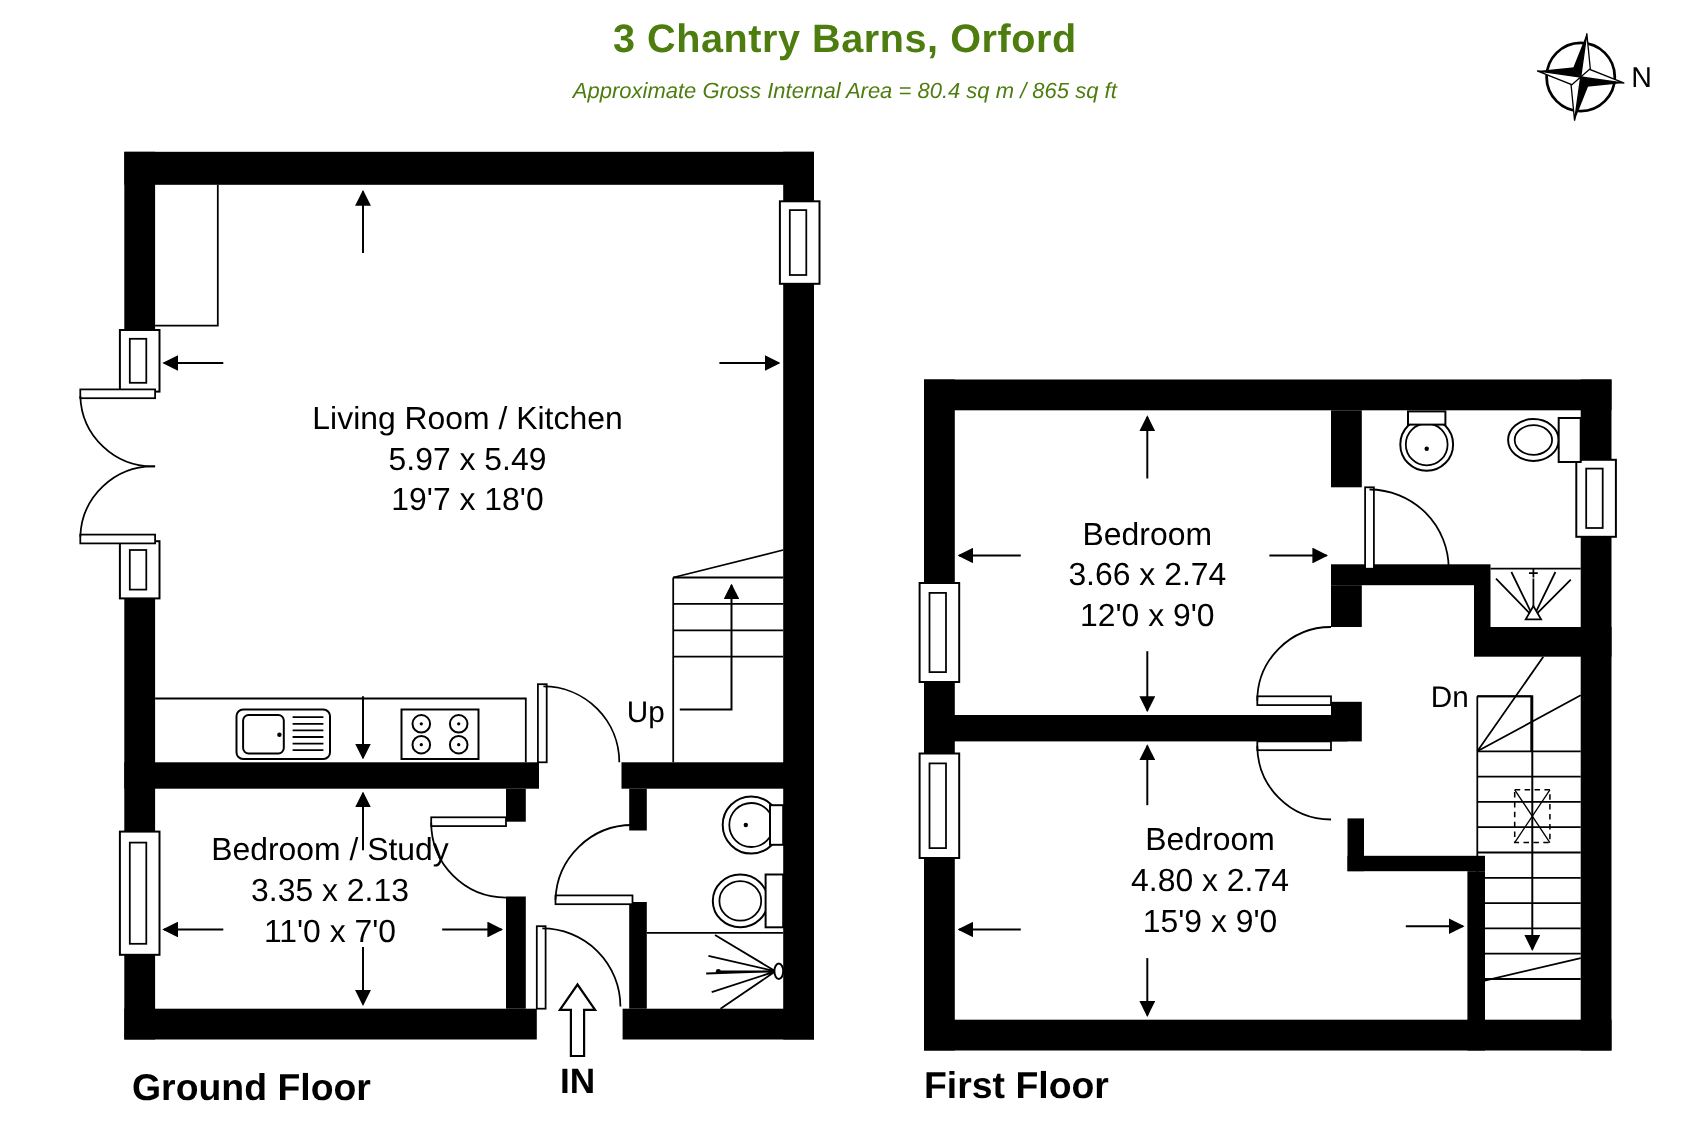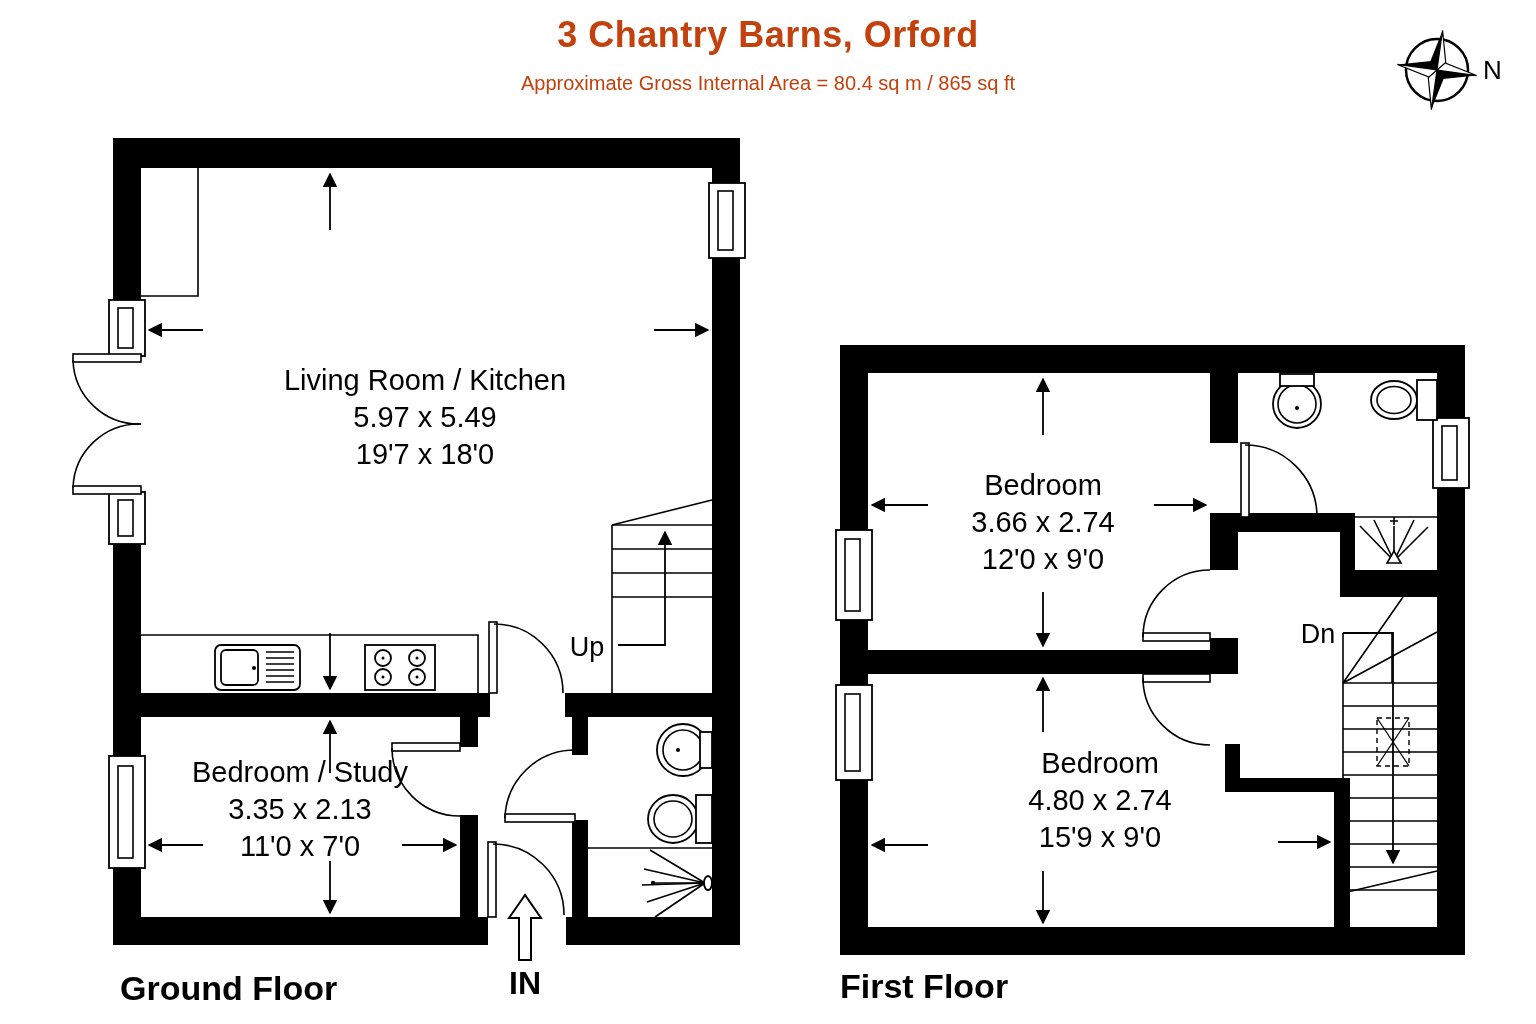--- a/index.html
+++ b/index.html
@@ -1,20 +1,20 @@
 <!DOCTYPE html>
 <html><head>
 <meta charset="utf-8">
 <style>
   html,body{margin:0;padding:0;background:#ffffff;}
   .page{position:relative;width:1536px;height:1024px;background:#fff;overflow:hidden;
-        font-family:"Liberation Sans", sans-serif;color:#c2410c;}
+        font-family:"Liberation Sans", sans-serif;color:#4d7c0f;}
   .title{position:absolute;top:14px;left:0;width:100%;text-align:center;
          font-size:36px;font-weight:bold;letter-spacing:.5px;}
-  .subtitle{position:absolute;top:72px;left:0;width:100%;text-align:center;font-size:20px;}
+  .subtitle{position:absolute;top:72px;left:0;width:100%;text-align:center;font-size:20px;font-style:italic;}
   svg{position:absolute;}
   .wall{fill:#000;stroke:none;}
   .opening{fill:#fff;stroke:none;}
   .thin15{fill:none;stroke:#000;stroke-width:1.6;}
   .fix{fill:#fff;stroke:#000;stroke-width:1.8;}
   .leaf{fill:#fff;stroke:#000;stroke-width:1.6;}
   .arrow{fill:none;stroke:#000;stroke-width:1.8;}
   .roomname,.roomdim{font-family:"Liberation Sans",sans-serif;font-size:29px;fill:#000;}
   .stairlbl{font-family:"Liberation Sans",sans-serif;font-size:27px;fill:#000;}
   .inlbl{font-family:"Liberation Sans",sans-serif;font-size:32px;font-weight:600;fill:#000;}

